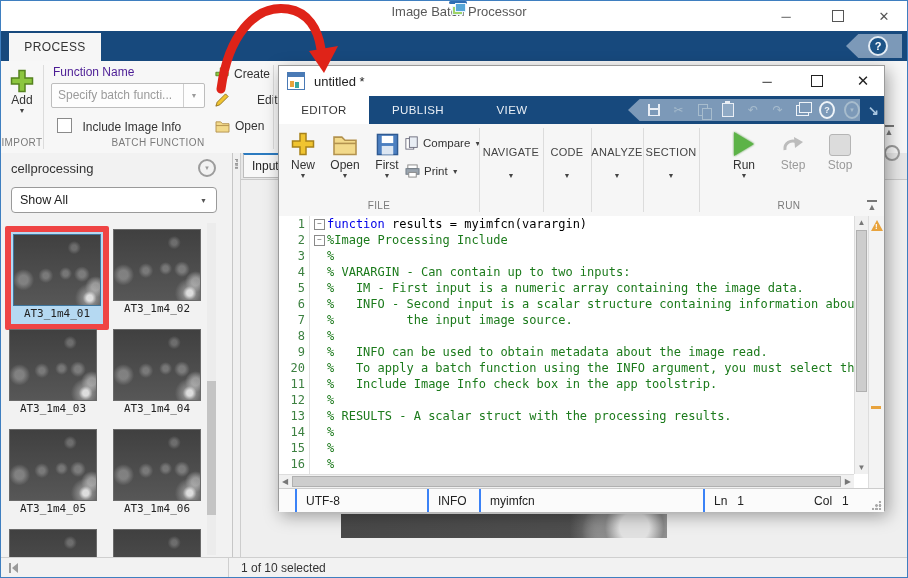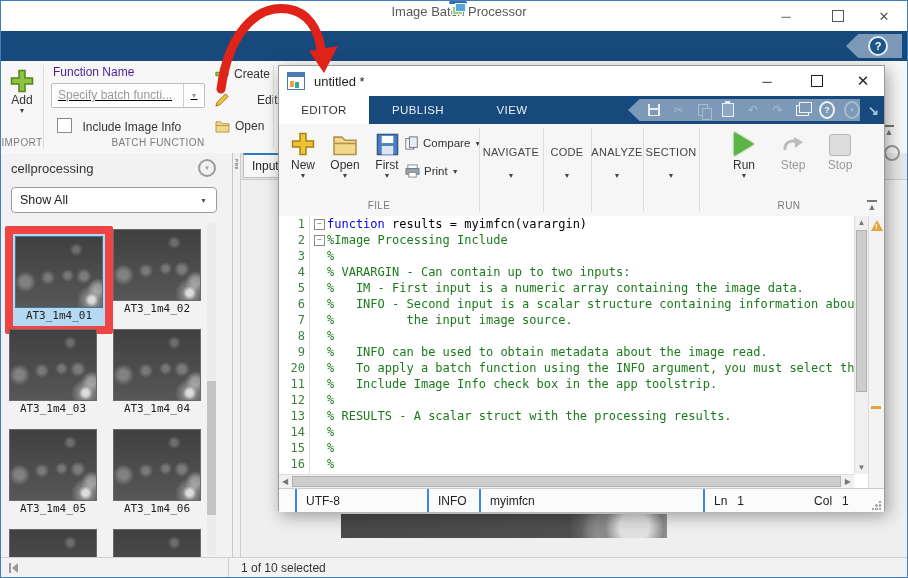--- a/index.html
+++ b/index.html
@@ -14,21 +14,21 @@
   .maxbox{width:10px;height:10px;border:1px solid #555;}
   .ribbontabs{position:absolute;left:0;top:30px;right:0;height:30px;background:#17497d;}
   .processtab{position:absolute;left:8px;top:2px;width:92px;height:28px;background:#f6f6f6;color:#333;font-size:12px;display:flex;align-items:center;justify-content:center;letter-spacing:.4px;}
   .helpbanner{position:absolute;right:5px;top:3px;width:56px;height:24px;background:#7c99b8;clip-path:polygon(0 50%,22% 0,100% 0,100% 100%,22% 100%);display:flex;align-items:center;justify-content:center;}
   .helpcircle{width:16px;height:16px;margin-left:8px;border-radius:50%;background:#1d5487;border:2px solid #e4ecf4;color:#fff;font-size:11px;font-weight:bold;display:flex;align-items:center;justify-content:center;}
   .ribbon{position:absolute;left:0;top:60px;right:0;height:92px;background:#f7f7f7;border-bottom:1px solid #d5d5d5;}
   .vsep{position:absolute;top:4px;bottom:4px;width:1px;background:#dcdcdc;}
   .caption{position:absolute;top:76px;font-size:10px;color:#7a7a7a;text-align:center;letter-spacing:.4px;}
   .bigbtn-label{font-size:12px;color:#333;text-align:center;}
   .dda{font-size:7px;color:#444;line-height:7px;}
-  .combo{position:absolute;display:flex;background:#fdfdfd;border:1px solid #bdbdbd;border-radius:2px;text-decoration:underline;}
+  .combo{position:absolute;display:flex;background:#fdfdfd;border:1px solid #bdbdbd;border-radius:2px;}
   .combo .val{flex:1;font-size:12px;color:#9b9b9b;padding:4px 6px;white-space:nowrap;overflow:hidden;}
   .combo .dd{width:20px;border-left:1px solid #cfcfcf;display:flex;align-items:center;justify-content:center;color:#9b9b9b;font-size:7px;}
   .cb{width:13px;height:13px;background:#fff;border:1px solid #8a8a8a;display:inline-block;vertical-align:-2px;}
   .minibtn{position:absolute;display:flex;align-items:center;gap:5px;font-size:12px;color:#333;}
   
   .leftpanel{position:absolute;left:0;top:152px;width:232px;height:404px;background:#f2f2f2;border-right:1px solid #c6c6c6;box-sizing:border-box;}
   .lp-header{position:absolute;left:0;top:0;right:0;height:30px;display:flex;align-items:center;}
   .lp-title{margin-left:10px;font-size:13px;color:#333;}
   .ringchev{position:absolute;right:16px;width:14px;height:14px;border:2px solid #9c9c9c;border-radius:50%;display:flex;align-items:center;justify-content:center;color:#9c9c9c;font-size:6px;}
   .showall{position:absolute;left:10px;top:34px;width:206px;height:26px;background:#fff;border:1px solid #9a9a9a;border-radius:4px;display:flex;align-items:center;box-sizing:border-box;}
@@ -41,21 +41,21 @@
   .cellimg{width:88px;height:72px;border:1px solid #6a6a6a;box-sizing:border-box;background:
     radial-gradient(circle at 88% 90%, rgba(255,255,255,.8) 0 3%, rgba(190,190,190,.45) 7%, transparent 15%),
     radial-gradient(circle at 95% 74%, rgba(225,225,225,.5) 0 4%, transparent 11%),
     radial-gradient(circle at 11% 64%, rgba(170,170,170,.55) 0 5%, transparent 12%),
     radial-gradient(circle at 37% 58%, rgba(165,165,165,.5) 0 4%, transparent 11%),
     radial-gradient(circle at 60% 55%, rgba(160,160,160,.5) 0 4%, transparent 10%),
     radial-gradient(circle at 79% 56%, rgba(170,170,170,.5) 0 4%, transparent 10%),
     radial-gradient(circle at 70% 18%, rgba(150,150,150,.5) 0 3%, transparent 8%),
     linear-gradient(180deg,#404040,#575757);}
   .tlabel{height:16px;font-family:"DejaVu Sans Mono",monospace;font-size:11px;color:#222;text-align:center;line-height:16px;white-space:nowrap;}
-  .thumb.selected .tile{background:#b5d9f2;border:8px solid #ef4444;border-radius:2px;padding:2px;margin-left:-4px;margin-top:-3px;}
+  .thumb.selected .tile{background:#b5d9f2;border:6px solid #ef4444;border-radius:2px;padding:2px;margin-left:-4px;margin-top:-3px;}
   .thumb.selected .cellimg{border-color:#3f759c;}
   .lp-scroll{position:absolute;right:16px;top:70px;width:9px;bottom:2px;background:#ececec;}
   .lp-scroll .sthumb{position:absolute;left:0;right:0;top:158px;height:134px;background:#c4c4c4;}
   .splitter{position:absolute;left:232px;top:152px;width:8px;height:404px;background:#f0f0f0;border-right:1px solid #cdcdcd;box-sizing:border-box;}
   .splitter .grip{position:absolute;left:2px;top:6px;width:3px;}
   .splitter .grip i{display:block;width:3px;height:1px;background:#999;margin-bottom:3px;}
   
   .docarea{position:absolute;left:240px;top:152px;right:0;height:404px;background:#efefef;}
   .doctabbar{position:absolute;left:0;top:0;right:0;height:26px;background:#e7e7e7;border-bottom:1px solid #c9c9c9;}
   .inputtab{position:absolute;left:2px;top:0;width:64px;height:25px;background:#f8f8f8;border:1px solid #bdbdbd;border-top:2px solid #2c7bc0;box-sizing:border-box;font-size:12px;color:#222;display:flex;align-items:center;padding-left:8px;}
@@ -155,20 +155,21 @@
       </div>
     <div class="winbtn" style="right:52px;">
         <span class="maxbox"></span>
       </div>
     <div class="winbtn" style="right:6px;">
         <span>✕</span>
       </div>
   </div>
 
   <div class="ribbontabs">
+    <div class="processtab">PROCESS</div>
     <div class="helpbanner">
       <div class="helpcircle">?</div>
     </div>
   </div>
 
   <div class="ribbon">
 
     <div style="position:absolute;left:0;top:2px;width:42px;text-align:center;">
       <div style="height:30px;display:flex;align-items:flex-end;justify-content:center;">
         <svg width="24" height="24" viewBox="0 0 16 16">

